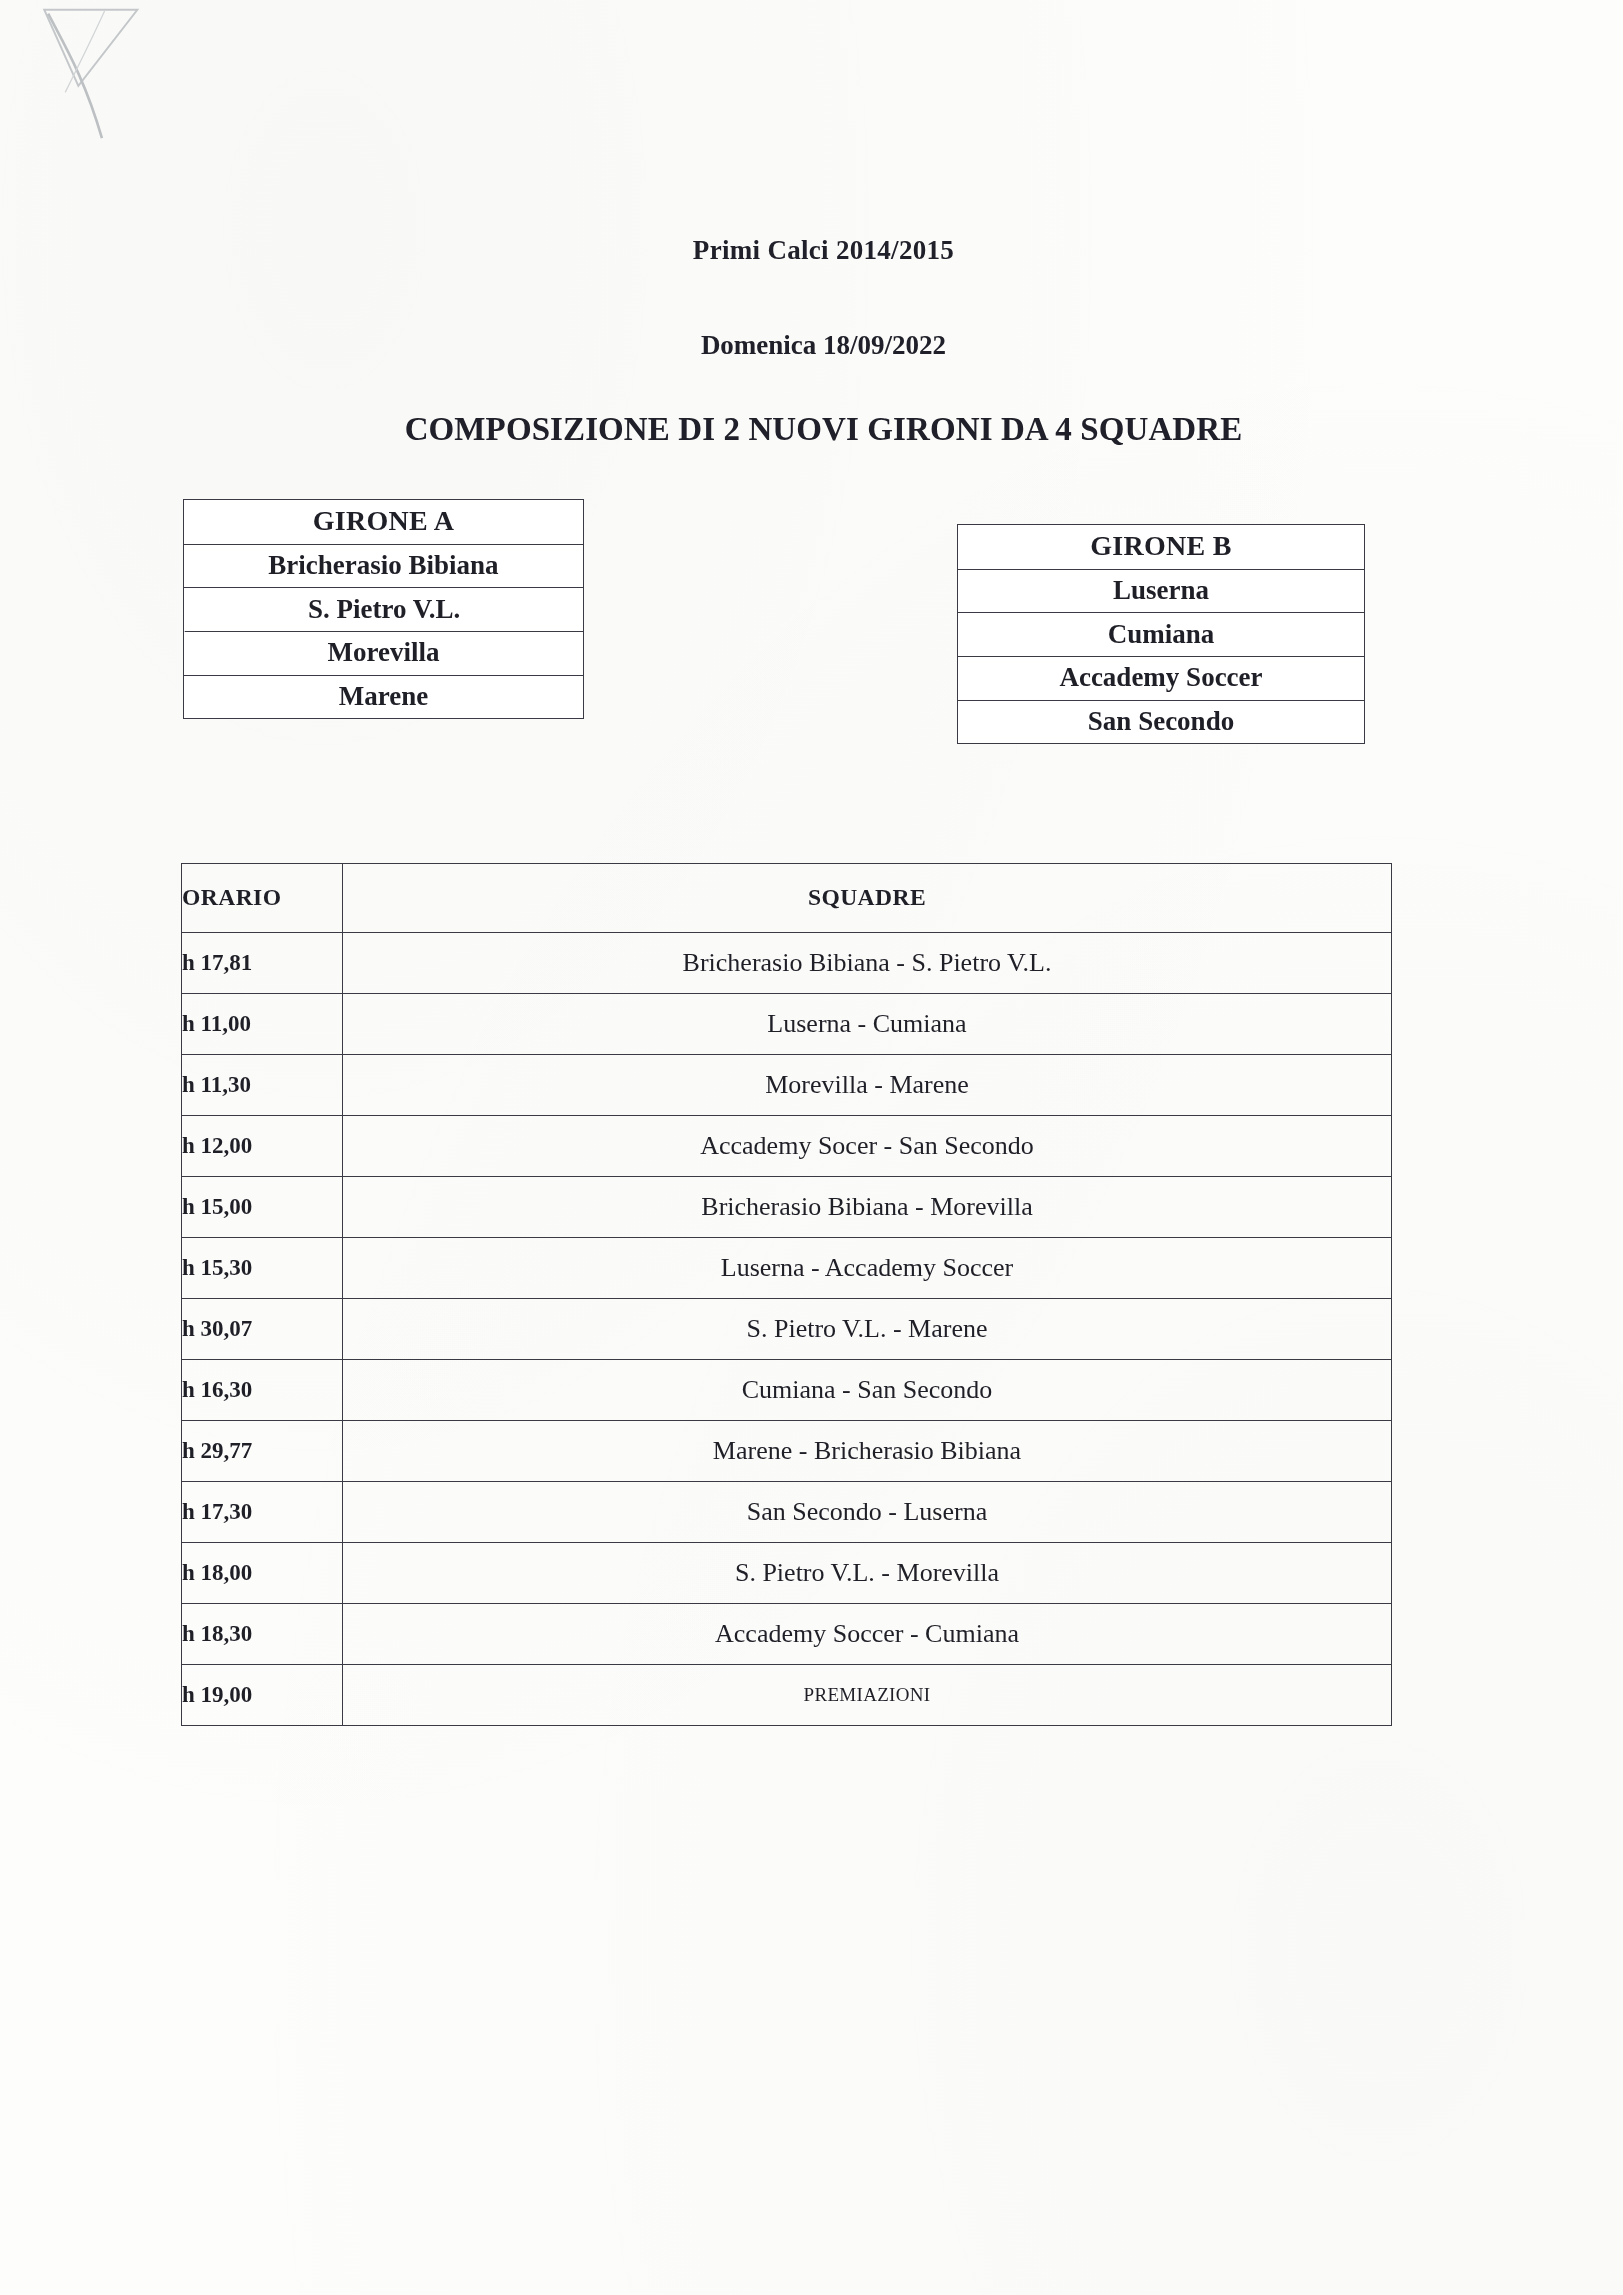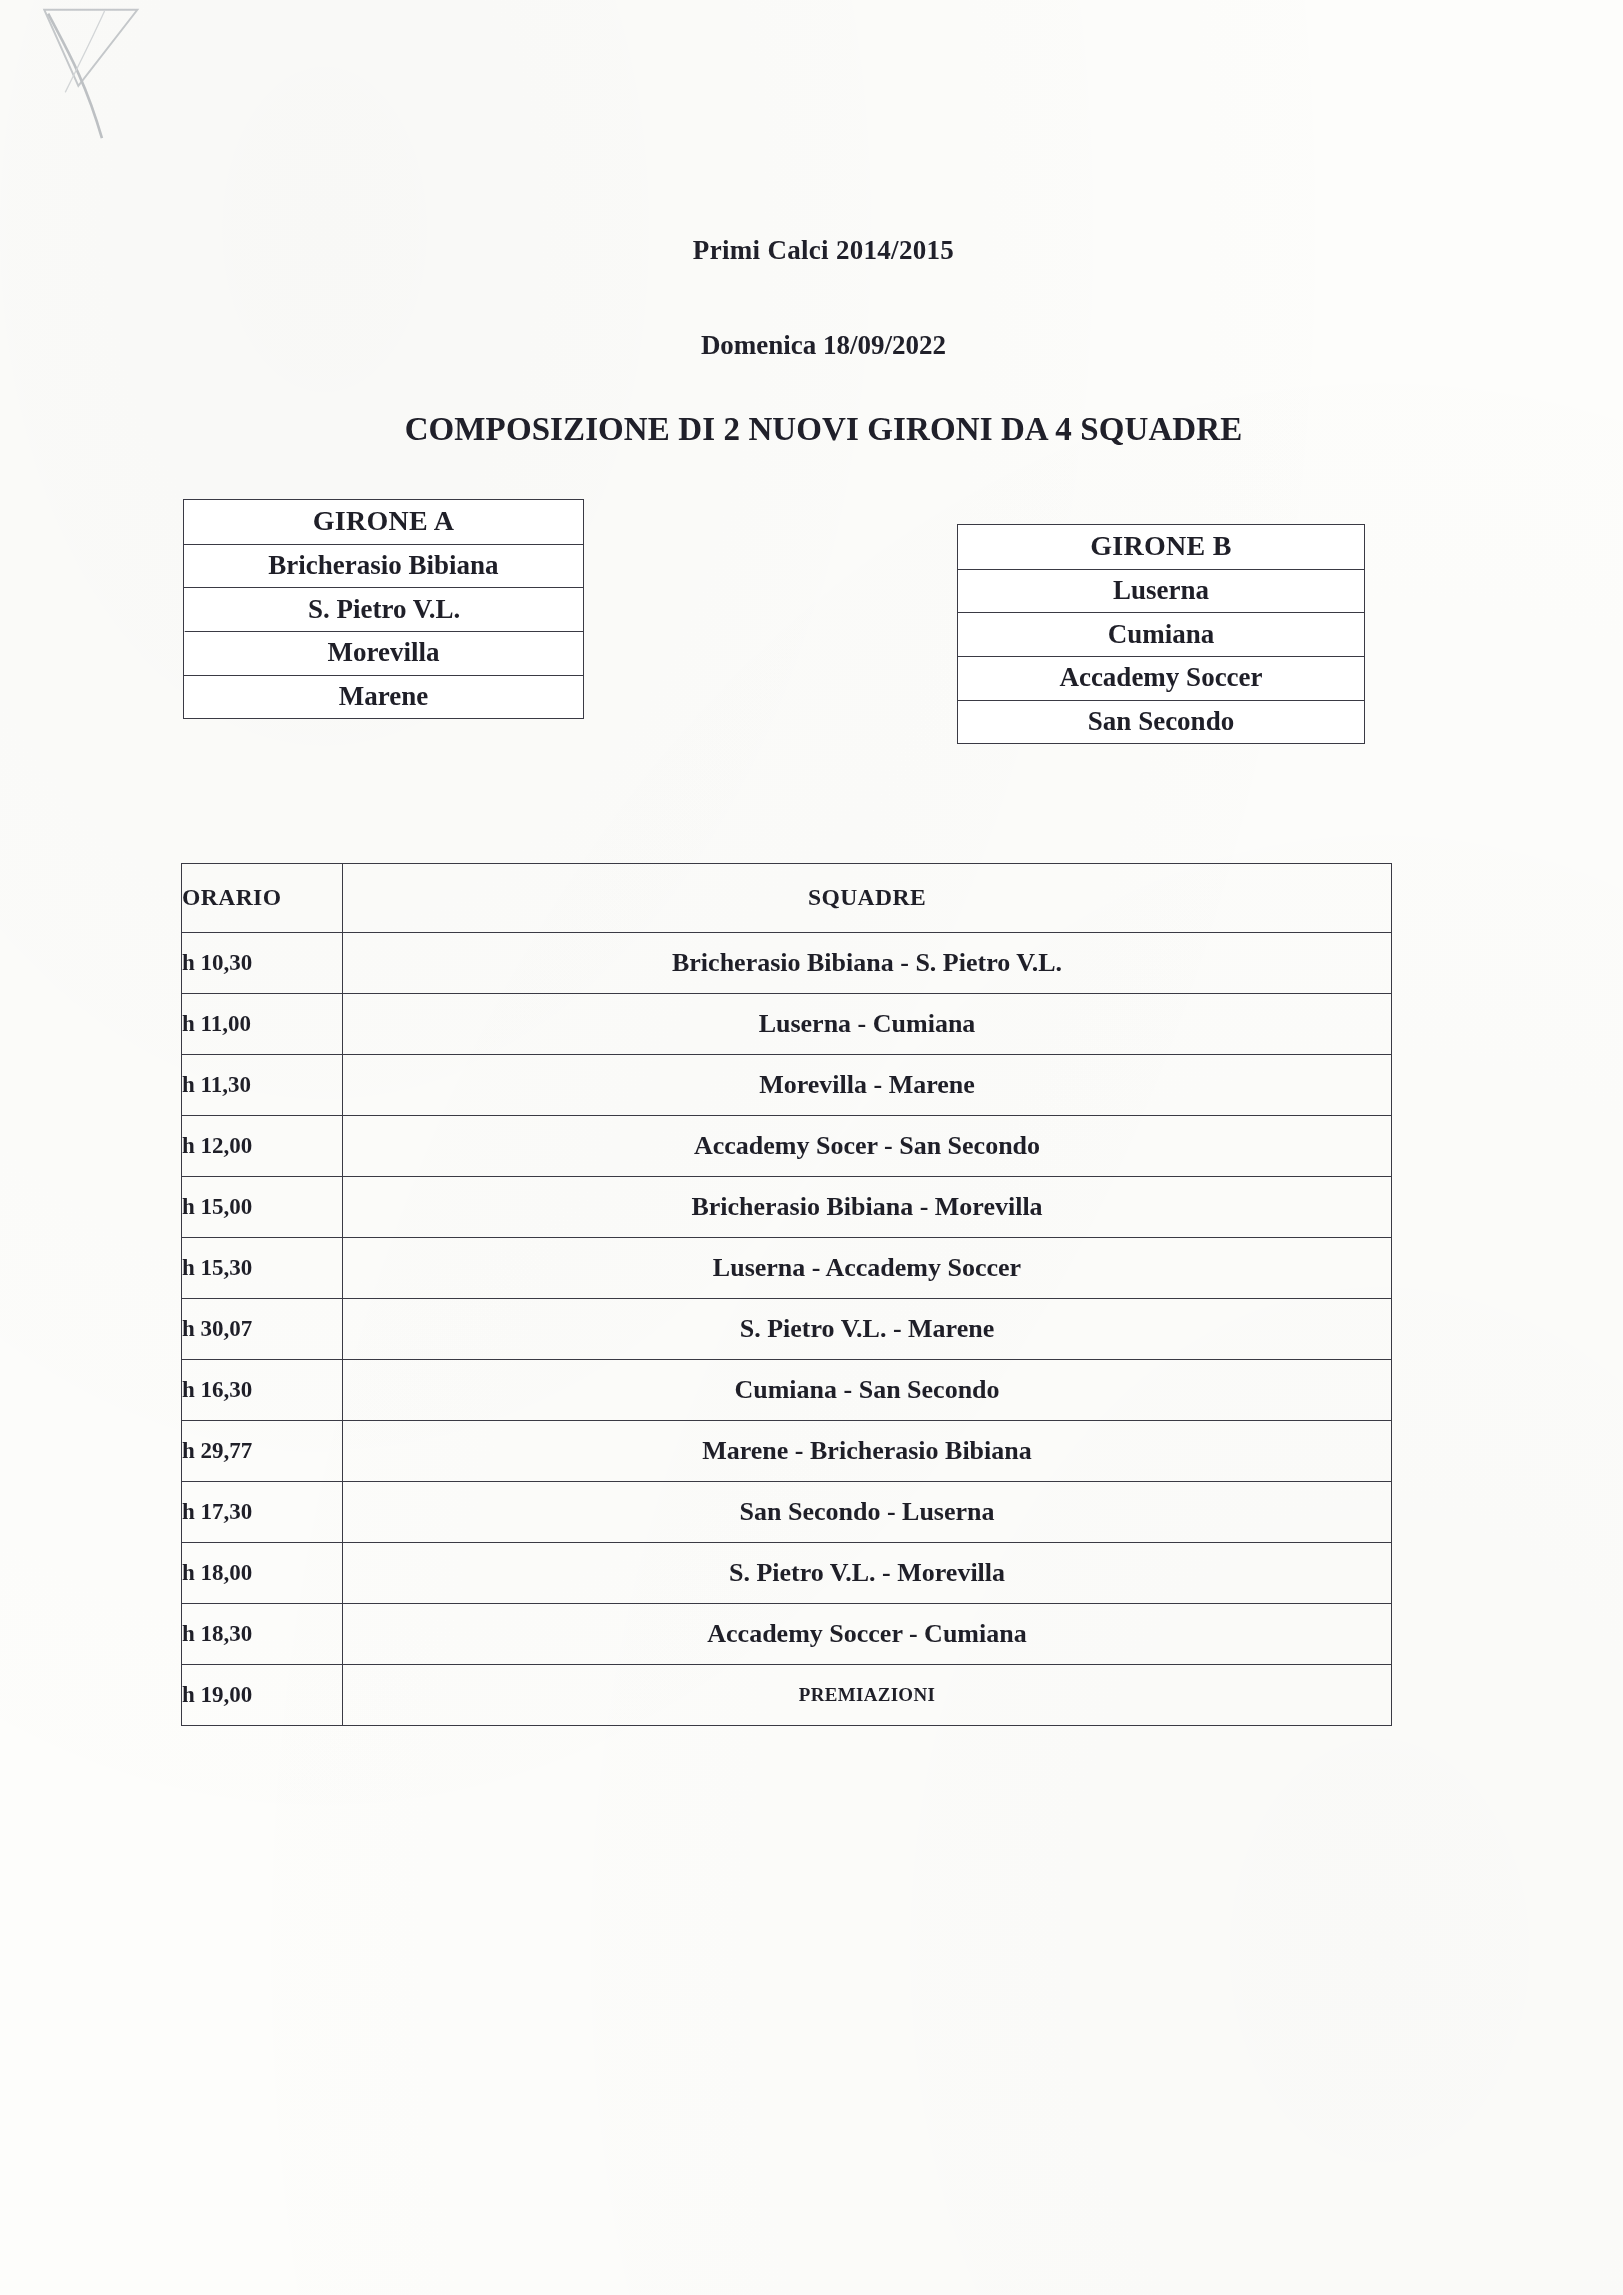--- a/index.html
+++ b/index.html
@@ -135,21 +135,21 @@
     width: 160px;
     text-align: left;
     font-size: 23px;
     font-weight: bold;
     padding: 17px 0;
     color: #1f1f28;
   }
   .col-match {
     text-align: center;
     font-size: 26px;
-    font-weight: bold;
+    font-weight: normal;
     padding: 5px 0;
     color: #1f1f28;
   }
   .head-row .col-time {
     font-size: 23.6px;
     padding: 14.4px 0;
     letter-spacing: 0.4px;
   }
   .head-row .col-match {
     font-size: 23.6px;
@@ -211,21 +211,21 @@
 
     <div class="schedule-wrap">
       <table class="schedule">
         <tbody>
           <tr class="head-row">
             <td class="col-time">ORARIO</td>
             <td class="col-match">SQUADRE</td>
           </tr>
 
           <tr>
-            <td class="col-time">h 10,30</td>
+            <td class="col-time">h 17,81</td>
             <td class="col-match">Bricherasio Bibiana - S. Pietro V.L.</td>
           </tr>
           <tr>
             <td class="col-time">h 11,00</td>
             <td class="col-match">Luserna - Cumiana</td>
           </tr>
           <tr>
             <td class="col-time">h 11,30</td>
             <td class="col-match">Morevilla - Marene</td>
           </tr>

